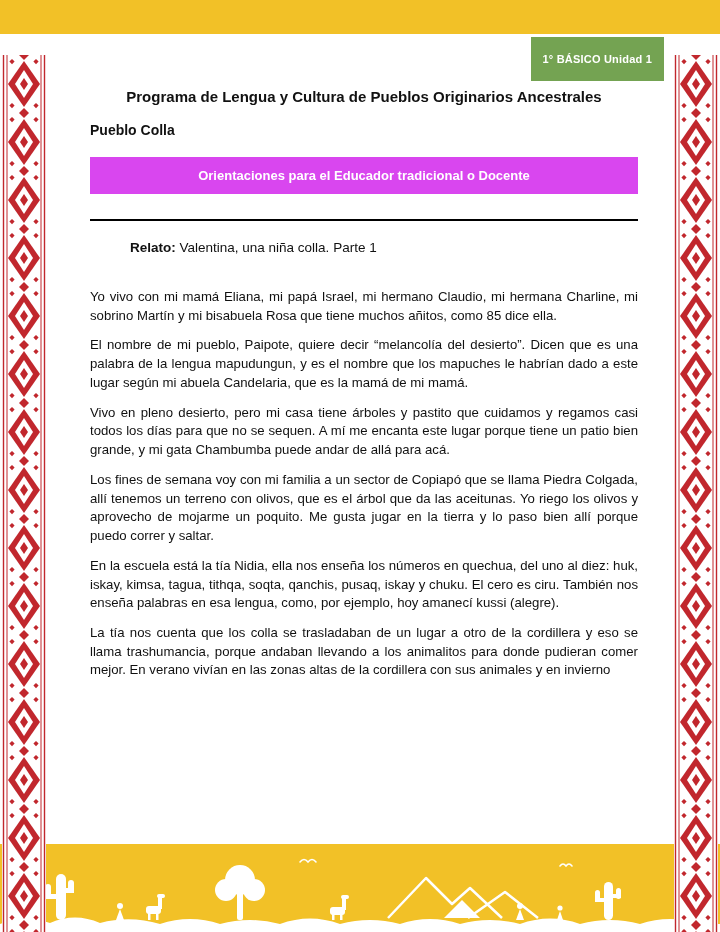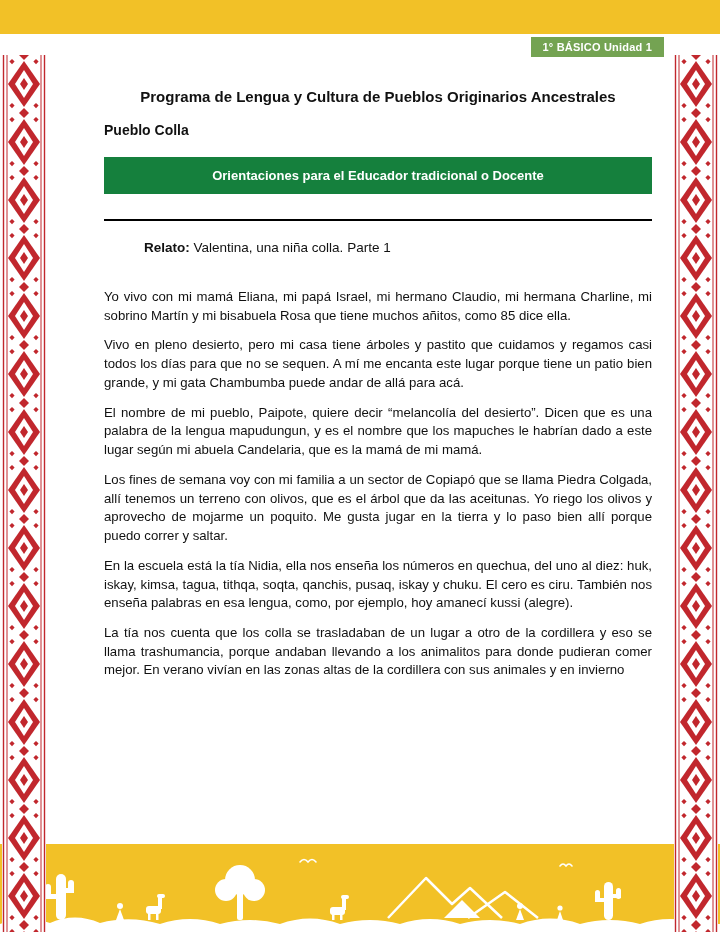--- a/index.html
+++ b/index.html
@@ -12,48 +12,48 @@
     color:#111;
   }
   .top-band{
     position:absolute;top:0;left:0;width:720px;height:34px;
     background:#F2C127;z-index:4;
   }
   .unit-badge{
     position:absolute;top:37px;right:56px;
     background:#74A352;color:#fff;
     font-size:11px;font-weight:bold;
-    padding:4px 12px;
+    padding:16px 12px;
     z-index:5;
     letter-spacing:.2px;
   }
   .side-border{
     position:absolute;top:55px;bottom:0;width:44px;
     background:#fff;z-index:3;
   }
   .side-border.left{left:2px;}
   .side-border.right{right:2px;}
   .bottom-band{
     position:absolute;left:0;right:0;bottom:0;height:88px;
     z-index:2;line-height:0;
   }
   .content{
-    position:absolute;left:104px;width:548px;top:72px;z-index:2;
+    position:absolute;left:90px;width:548px;top:72px;z-index:2;
   }
   .doc-title{
     font-size:15px;font-weight:bold;text-align:center;
     margin:16px 0 0;
   }
   .doc-subtitle{
     font-size:14px;font-weight:bold;text-align:left;
     margin:17px 0 16px;
   }
   .banner{
     margin-top:19px;
-    background:#15803d;color:#ffffff;
+    background:#d946ef;color:#ffffff;
     text-align:center;font-weight:bold;font-size:13px;
     padding:11px 6px;
   }
   .rule{
     border-top:2px solid #000;
     margin-top:25px;height:0;
   }
   .relato-heading{
     margin-top:19px;font-size:13.5px;margin-left:40px;
   }
@@ -189,19 +189,19 @@
   <div class="doc-subtitle">Pueblo Colla</div>
   <div class="banner">Orientaciones para el Educador tradicional o Docente</div>
   <div class="rule"></div>
 
   <div class="relato-heading">
     <span class="label">Relato:</span><span> Valentina, una niña colla. Parte 1</span>
   </div>
 
   <div class="paragraphs">
     <p class="para">Yo vivo con mi mamá Eliana, mi papá Israel, mi hermano Claudio, mi hermana Charline, mi sobrino Martín y mi bisabuela Rosa que tiene muchos añitos, como 85 dice ella.</p>
+    <p class="para">El nombre de mi pueblo, Paipote, quiere decir “melancolía del desierto”. Dicen que es una palabra de la lengua mapudungun, y es el nombre que los mapuches le habrían dado a este lugar según mi abuela Candelaria, que es la mamá de mi mamá.</p>
     <p class="para">Vivo en pleno desierto, pero mi casa tiene árboles y pastito que cuidamos y regamos casi todos los días para que no se sequen. A mí me encanta este lugar porque tiene un patio bien grande, y mi gata Chambumba puede andar de allá para acá.</p>
-    <p class="para">El nombre de mi pueblo, Paipote, quiere decir “melancolía del desierto”. Dicen que es una palabra de la lengua mapudungun, y es el nombre que los mapuches le habrían dado a este lugar según mi abuela Candelaria, que es la mamá de mi mamá.</p>
     <p class="para">Los fines de semana voy con mi familia a un sector de Copiapó que se llama Piedra Colgada, allí tenemos un terreno con olivos, que es el árbol que da las aceitunas. Yo riego los olivos y aprovecho de mojarme un poquito. Me gusta jugar en la tierra y lo paso bien allí porque puedo correr y saltar.</p>
     <p class="para">En la escuela está la tía Nidia, ella nos enseña los números en quechua, del uno al diez: huk, iskay, kimsa, tagua, tithqa, soqta, qanchis, pusaq, iskay y chuku. El cero es ciru. También nos enseña palabras en esa lengua, como, por ejemplo, hoy amanecí kussi (alegre).</p>
     <p class="para">La tía nos cuenta que los colla se trasladaban de un lugar a otro de la cordillera y eso se llama trashumancia, porque andaban llevando a los animalitos para donde pudieran comer mejor. En verano vivían en las zonas altas de la cordillera con sus animales y en invierno</p>
   </div>
 </div>
 
 </body></html>

